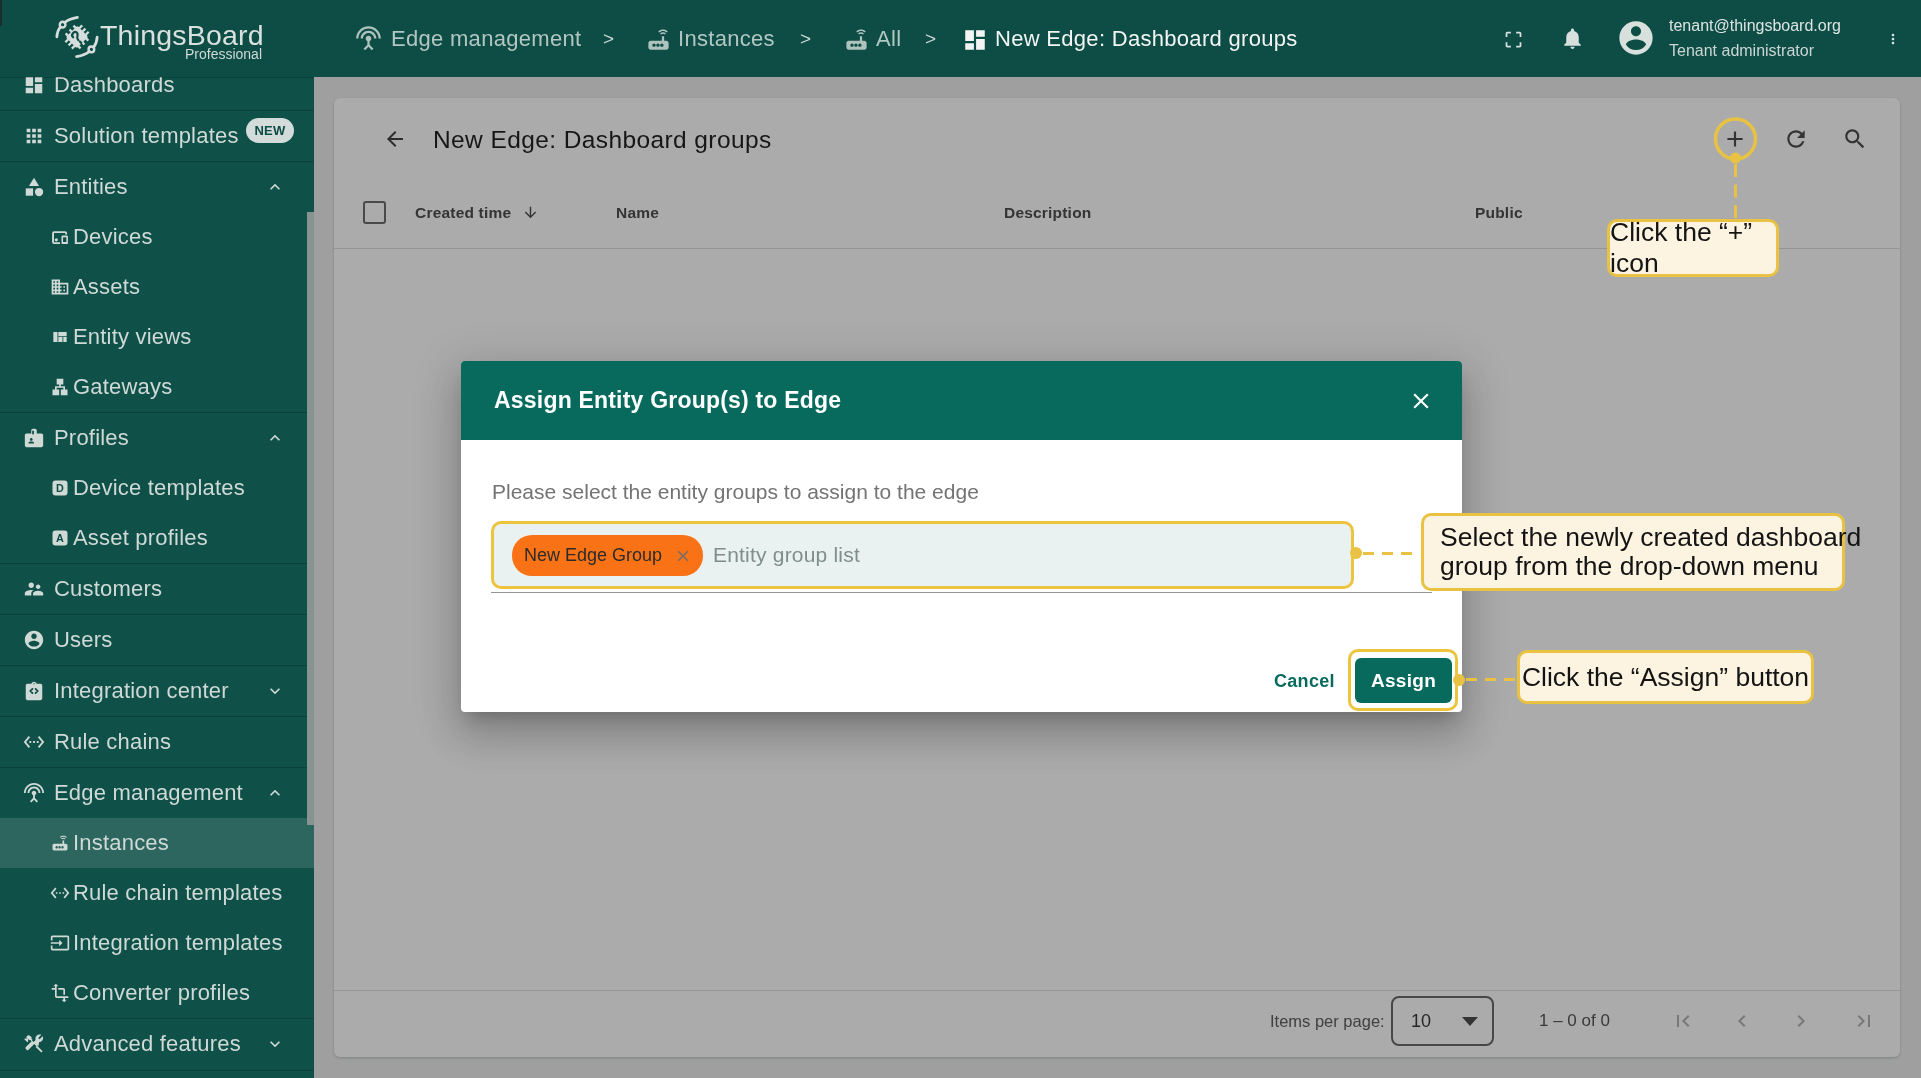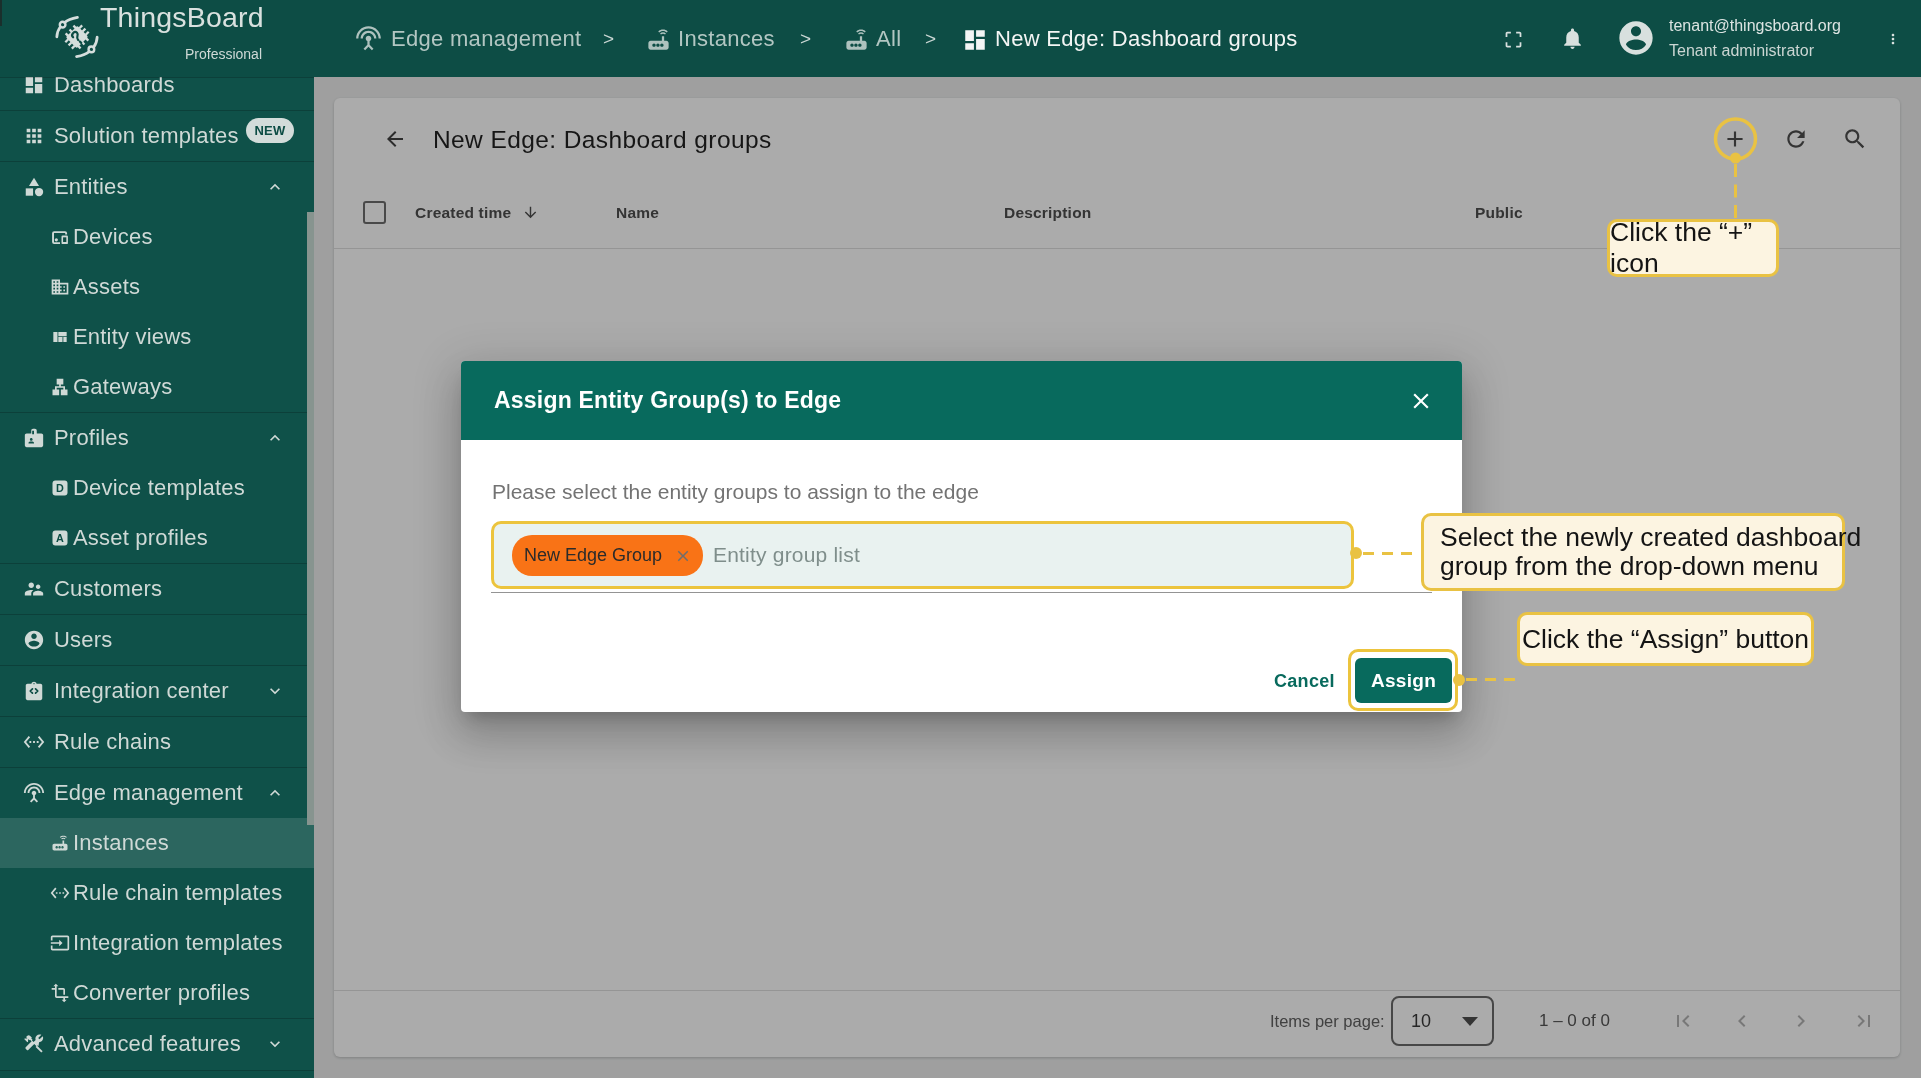--- a/index.html
+++ b/index.html
@@ -2,21 +2,21 @@
 <html><head>
 <meta charset="utf-8">
 <style>
   * { margin:0; padding:0; box-sizing:border-box; }
   html,body { width:1921px; height:1078px; overflow:hidden; background:#EDEEEE;
     font-family:"Liberation Sans", sans-serif; }
   .abs { position:absolute; }
   svg { display:block; }
   
   #hdr { position:absolute; left:0; top:0; width:1921px; height:77px; background:#0D4D45; z-index:2; }
-  #logo-txt { position:absolute; left:100px; top:1px; color:#D9E1DF; font-size:28.5px; letter-spacing:0.2px; }
+  #logo-txt { position:absolute; left:100px; top:19px; color:#D9E1DF; font-size:28.5px; letter-spacing:0.2px; }
   #logo-sub { position:absolute; left:0px; top:46px; width:262px; text-align:right; color:#CFD9D6; font-size:14px; }
   .crumb { position:absolute; top:0; height:78px; display:flex; align-items:center; gap:12px;
            color:#B2C6C2; font-size:22px; letter-spacing:0.3px; z-index:3; }
   .crumb.active { color:#F3F5F4; }
   .csep { position:absolute; top:0; height:78px; display:flex; align-items:center; color:#CBD8D5; font-size:19px; z-index:3; }
   #usr1 { position:absolute; z-index:3; left:1669px; top:17px; color:#DCE4E2; font-size:16px; }
   #usr2 { position:absolute; z-index:3; left:1669px; top:42px; color:#CBD6D3; font-size:16px; }
   
   #side { position:absolute; left:0; top:77px; width:314px; height:1001px; background:#0F5149; z-index:1; overflow:hidden; }
   .mi { position:absolute; left:0; width:314px; height:50px; color:#CFD9D6; }
@@ -351,21 +351,21 @@
   <line x1="25.5" y1="50" x2="25.5" y2="107" stroke="#E9C243" stroke-width="3" stroke-dasharray="13 7.5"></line>
 </svg>
 <div class="callout" style="left:1607px;top:219px;width:172px;height:58px;justify-content:center">Click the “+” icon</div>
 <div class="ydot" style="left:1350px;top:547px"></div>
 <div class="dash-h" style="left:1363px;top:551.5px;width:57px"></div>
 <div class="callout" style="left:1421px;top:513px;width:424px;height:78px;padding-left:16px;line-height:29px">
     <div style="white-space:nowrap">Select the newly created dashboard<br>group from the drop-down menu</div>
   </div>
 <div class="ydot" style="left:1453px;top:673.5px"></div>
 <div class="dash-h" style="left:1466px;top:678px;width:50px"></div>
-<div class="callout" style="left:1517px;top:612px;width:297px;height:54px;justify-content:center">Click the “Assign” button</div>
+<div class="callout" style="left:1517px;top:650px;width:297px;height:54px;justify-content:center">Click the “Assign” button</div>
 
 <div id="modal">
   <div id="mhead">
       <div id="mtitle">Assign Entity Group(s) to Edge</div>
     <svg class="abs" style="left:947px;top:27px" width="26" height="26" viewBox="0 0 24 24" fill="#FFFFFF">
         <path d="M19 6.41L17.59 5 12 10.59 6.41 5 5 6.41 10.59 12 5 17.59 6.41 19 12 13.41 17.59 19 19 17.59 13.41 12z"></path>
       </svg>
   </div>
   <div id="mques">Please select the entity groups to assign to the edge</div>
   <div id="uline"></div>

